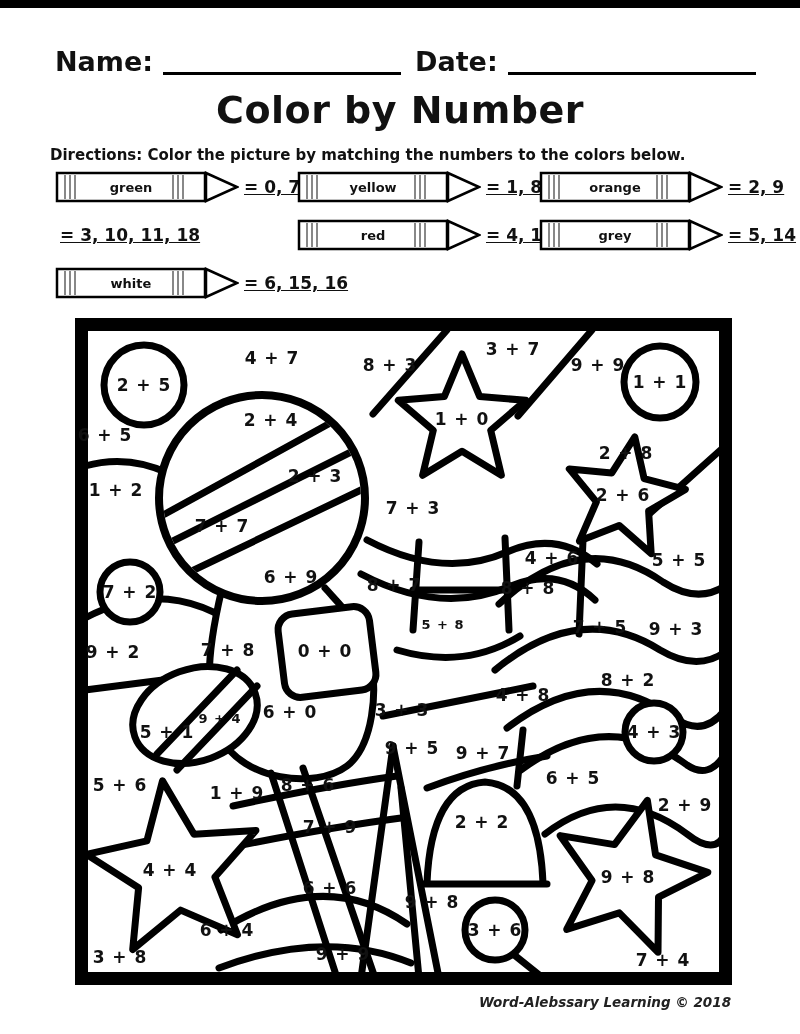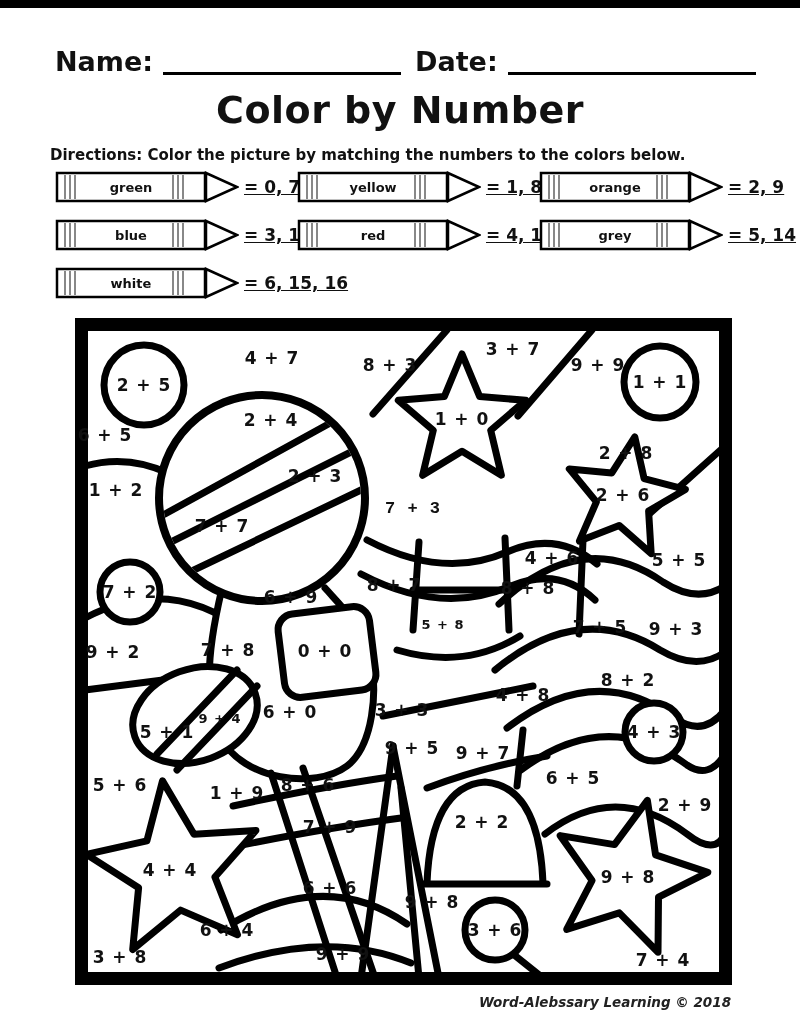--- a/index.html
+++ b/index.html
@@ -90,33 +90,20 @@
           <line x1="128" y1="7" x2="128" y2="31" stroke="#888" stroke-width="2"></line>
           <polygon points="151,5 182,19 151,33" fill="#fff" stroke="#000" stroke-width="2.5"></polygon>
         </svg>
         <span class="crayon-label">orange</span>
       </div>
       <span class="crayon-nums">= 2, 9</span>
     </div>
   </div>
 <div class="legend-row" id="legend-row-1">
     <div class="crayon-cell">
-      <div class="crayon">
-        <svg width="184" height="38" viewBox="0 0 184 38">
-          <rect x="2" y="5" width="148" height="28" fill="#fff" stroke="#000" stroke-width="2.5"></rect>
-          <line x1="10" y1="7" x2="10" y2="31" stroke="#888" stroke-width="2"></line>
-          <line x1="15" y1="7" x2="15" y2="31" stroke="#888" stroke-width="2"></line>
-          <line x1="20" y1="7" x2="20" y2="31" stroke="#888" stroke-width="2"></line>
-          <line x1="118" y1="7" x2="118" y2="31" stroke="#888" stroke-width="2"></line>
-          <line x1="123" y1="7" x2="123" y2="31" stroke="#888" stroke-width="2"></line>
-          <line x1="128" y1="7" x2="128" y2="31" stroke="#888" stroke-width="2"></line>
-          <polygon points="151,5 182,19 151,33" fill="#fff" stroke="#000" stroke-width="2.5"></polygon>
-        </svg>
-        <span class="crayon-label">blue</span>
-      </div>
       <span class="crayon-nums">= 3, 10, 11, 18</span>
     </div>
     <div class="crayon-cell">
       <div class="crayon">
         <svg width="184" height="38" viewBox="0 0 184 38">
           <rect x="2" y="5" width="148" height="28" fill="#fff" stroke="#000" stroke-width="2.5"></rect>
           <line x1="10" y1="7" x2="10" y2="31" stroke="#888" stroke-width="2"></line>
           <line x1="15" y1="7" x2="15" y2="31" stroke="#888" stroke-width="2"></line>
           <line x1="20" y1="7" x2="20" y2="31" stroke="#888" stroke-width="2"></line>
           <line x1="118" y1="7" x2="118" y2="31" stroke="#888" stroke-width="2"></line>
@@ -248,26 +235,26 @@
       <span class="mlabel" style="left: 315px; top: 47px;">8 + 3</span>
       <span class="mlabel" style="left: 438px; top: 31px;">3 + 7</span>
       <span class="mlabel" style="left: 523px; top: 47px;">9 + 9</span>
       <span class="mlabel" style="left: 585px; top: 64px;">1 + 1</span>
       <span class="mlabel" style="left: 30px; top: 117px;">6 + 5</span>
       <span class="mlabel" style="left: 196px; top: 102px;">2 + 4</span>
       <span class="mlabel" style="left: 387px; top: 101px;">1 + 0</span>
       <span class="mlabel" style="left: 551px; top: 135px;">2 + 8</span>
       <span class="mlabel" style="left: 41px; top: 172px;">1 + 2</span>
       <span class="mlabel" style="left: 240px; top: 158px;">2 + 3</span>
-      <span class="mlabel" style="left: 338px; top: 190px; font-family: Liberation Mono, monospace;">7 + 3</span>
+      <span class="mlabel" style="left: 338px; top: 190px;">7 + 3</span>
       <span class="mlabel" style="left: 548px; top: 177px;">2 + 6</span>
       <span class="mlabel" style="left: 147px; top: 208px;">7 + 7</span>
       <span class="mlabel" style="left: 477px; top: 240px;">4 + 6</span>
       <span class="mlabel" style="left: 604px; top: 242px;">5 + 5</span>
-      <span class="mlabel" style="left: 216px; top: 259px; margin-top: 20px;">6 + 9</span>
+      <span class="mlabel" style="left: 216px; top: 259px;">6 + 9</span>
       <span class="mlabel" style="left: 319px; top: 267px;">8 + 7</span>
       <span class="mlabel" style="left: 417px; top: 270px; margin-left: 36px;">8 + 8</span>
       <span class="mlabel sm" style="left: 368px; top: 306px;">5 + 8</span>
       <span class="mlabel" style="left: 55px; top: 274px;">7 + 2</span>
       <span class="mlabel" style="left: 525px; top: 309px;">7 + 5</span>
       <span class="mlabel" style="left: 601px; top: 311px;">9 + 3</span>
       <span class="mlabel" style="left: 38px; top: 334px;">9 + 2</span>
       <span class="mlabel" style="left: 153px; top: 332px;">7 + 8</span>
       <span class="mlabel" style="left: 250px; top: 333px;">0 + 0</span>
       <span class="mlabel" style="left: 553px; top: 362px;">8 + 2</span>

